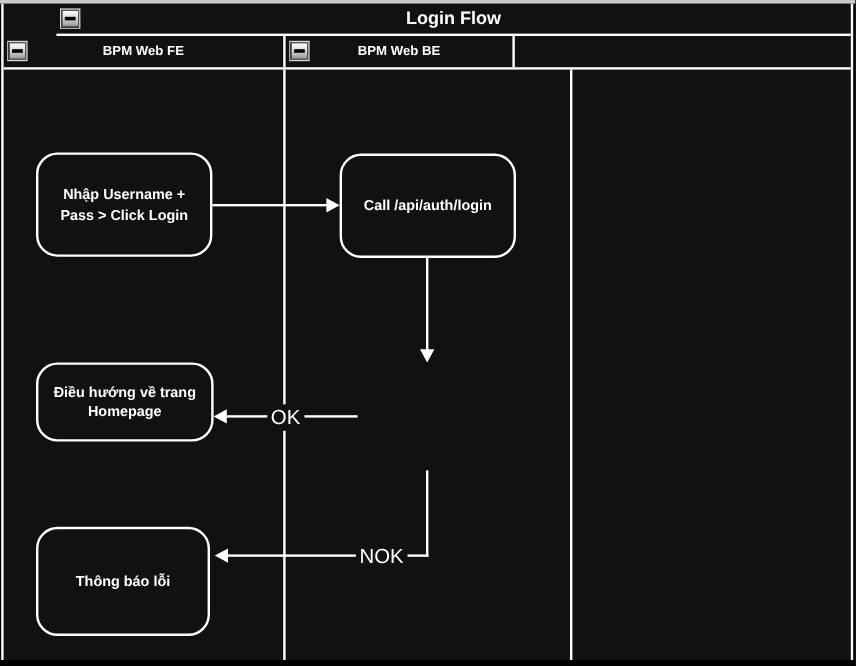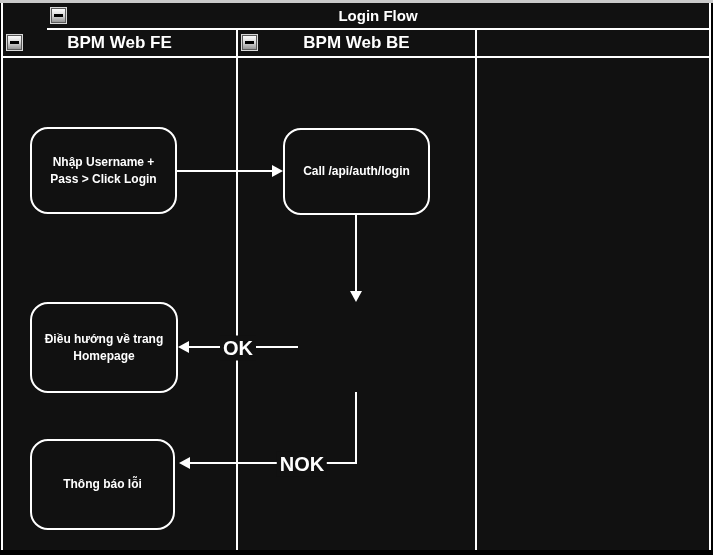--- a/index.html
+++ b/index.html
@@ -30,24 +30,24 @@
   }
   .pool-title{
     position:relative;height:27px;flex:0 0 27px;
     border-bottom:2px solid var(--line);
     display:flex;align-items:center;justify-content:center;
     font-size:15px;font-weight:bold;margin-left:44px;
   }
   .lane-headers{display:flex;height:28px;flex:0 0 28px;border-bottom:2px solid var(--line);}
   .lane-header{
     position:relative;display:flex;align-items:center;justify-content:center;
-    font-size:17px;font-weight:bold;
+    font-size:11px;font-weight:bold;
   }
   .lane-header.c1{width:235px;border-right:2px solid var(--line);}
-  .lane-header.c2{width:239px;border-right:2px solid var(--line);}
+  .lane-header.c2{width:191px;border-right:2px solid var(--line);}
   .lane-header.c3{flex:1;}
   .lane-bodies{display:flex;flex:1;}
   .lane-body{height:100%;}
   .lane-body.c1{width:235px;border-right:2px solid var(--line);}
   .lane-body.c2{width:239px;border-right:2px solid var(--line);}
   .lane-body.c3{flex:1;}
   
   .minus-btn{
     position:absolute;left:4px;top:5px;width:15px;height:15px;
     border:1px solid #5a5a5a;
@@ -71,21 +71,21 @@
   }
   .edge{position:absolute;background:var(--line);}
   .arrow{position:absolute;width:0;height:0;}
   .arrow.right{border-top:6px solid transparent;border-bottom:6px solid transparent;border-left:11px solid var(--line);}
   .arrow.left {border-top:6px solid transparent;border-bottom:6px solid transparent;border-right:11px solid var(--line);}
   .arrow.down {border-left:6px solid transparent;border-right:6px solid transparent;border-top:11px solid var(--line);}
   .edge-label{
     position:absolute;transform:translate(-50%,-50%);
     background:var(--lane-fill);
     padding:1px 3px;
-    font-size:20px;font-weight:700;white-space:nowrap;text-align:right;
+    font-size:17px;font-weight:400;white-space:nowrap;text-align:right;
   }
   .diamond-wrap{position:absolute;left:293px;top:298px;width:128px;height:98px;}
   .diamond-wrap svg{display:block;}
   .diamond-label{
     position:absolute;inset:0;display:flex;align-items:center;justify-content:center;
     font-size:12px;font-weight:bold;white-space:nowrap;
   }
 </style>
 </head>
 <body>
@@ -132,32 +132,32 @@
     <div class="edge" style="left:355px;top:215px;width:2px;height:77px;"></div>
     <div class="arrow down" style="left:350px;top:291px;"></div>
 
     <div class="edge" style="left:189px;top:346px;width:109px;height:2px;"></div>
     <div class="arrow left" style="left:178px;top:341px;"></div>
     <div class="edge-label" style="left:238px;top:348px;">OK</div>
 
     <div class="edge" style="left:355px;top:392px;width:2px;height:72px;"></div>
     <div class="edge" style="left:190px;top:462px;width:167px;height:2px;"></div>
     <div class="arrow left" style="left:179px;top:457px;"></div>
-    <div class="edge-label" style="left:302px;top:464px;">NOK</div>
+    <div class="edge-label" style="left:318px;top:464px;">NOK</div>
 
     <div class="node" style="left:283px;top:128px;width:147px;height:87px;">
       <span>Call /api/auth/login</span>
     </div>
 
     <div class="node" style="left:30px;top:127px;width:147px;height:87px;">
       <span>Nhập Username + Pass &gt; Click Login</span>
     </div>
 
 
-    <div class="node" style="left:30px;top:302px;width:148px;height:91px;">
+    <div class="node" style="left:30px;top:302px;width:148px;height:66px;">
       <span>Điều hướng về trang Homepage</span>
     </div>
 
     <div class="node" style="left:30px;top:439px;width:145px;height:91px;">
       <span>Thông báo lỗi</span>
     </div>
 
   </div>
 </div>
 

